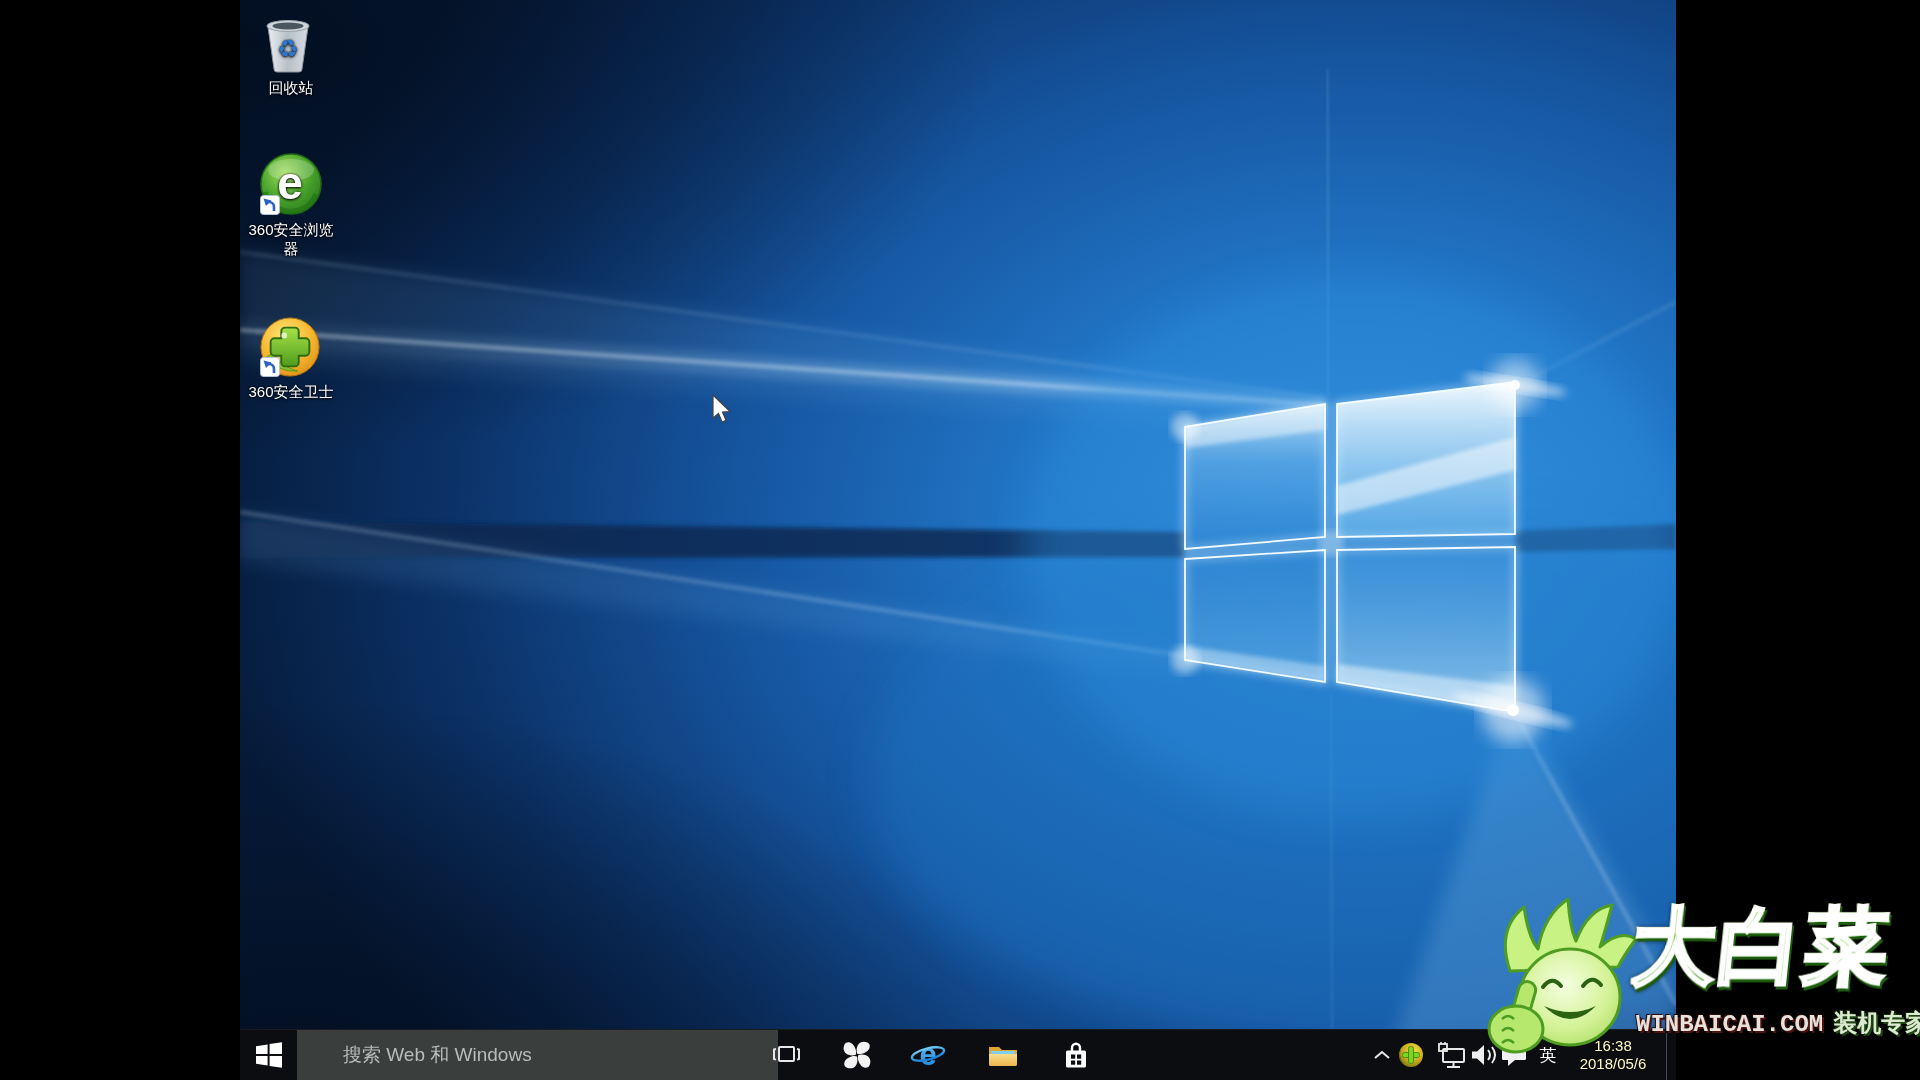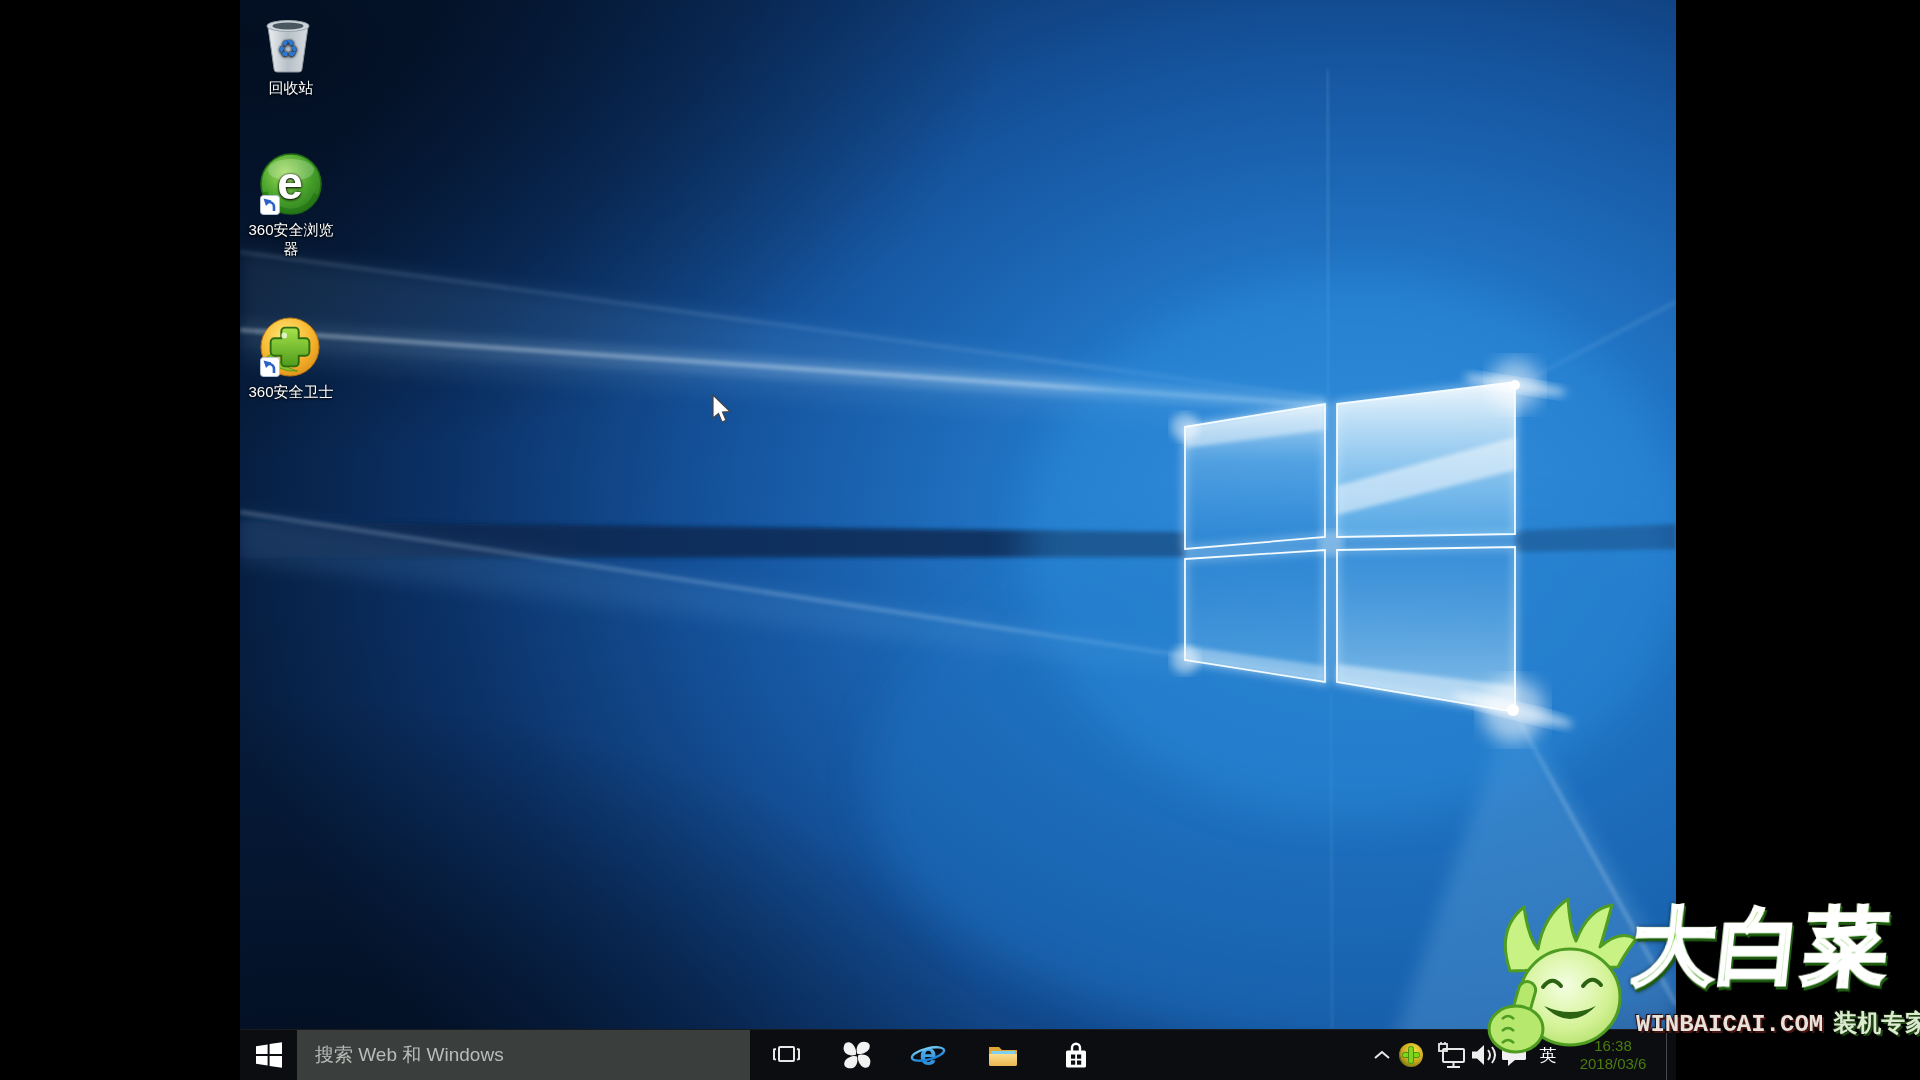--- a/index.html
+++ b/index.html
@@ -29,42 +29,42 @@
 
   
   .cursor{position:absolute;left:472px;top:394px;width:24px;height:32px;pointer-events:none;z-index:40;}
 
   
   .taskbar{
     position:absolute;left:0;bottom:0;width:1436px;height:50px;background:#0b0d10;
     border-top:1px solid rgba(255,255,255,.06);z-index:30;
   }
   .start-button{position:absolute;left:0;top:0;width:57px;height:50px;display:flex;align-items:center;justify-content:center;}
-  .search-box{position:absolute;left:57px;top:0;width:453px;height:50px;background:#3a3e3c;}
+  .search-box{position:absolute;left:57px;top:0;width:453px;height:50px;background:#3a3e3c;padding-left:28px;}
   .search-box input{
     width:100%;height:100%;box-sizing:border-box;background:transparent;border:0;outline:none;
     padding:0 0 0 18px;font-size:19px;color:#ddd;font-family:"Liberation Sans",sans-serif;
   }
   .search-box input::placeholder{color:#b9bcb9;opacity:1;}
   .tb-btn{position:absolute;top:0;width:48px;height:50px;display:flex;align-items:center;justify-content:center;}
   #btn-taskview{left:522px}
   #btn-pinwheel{left:593px}
   #btn-ie{left:664px}
   #btn-explorer{left:739px}
   #btn-store{left:812px}
   .tray-btn{position:absolute;top:0;width:30px;height:50px;display:flex;align-items:center;justify-content:center;}
   #tray-chevron{left:1127px}
   #tray-360{left:1156px}
   #tray-network{left:1197px}
   #tray-volume{left:1229px}
   #tray-keyboard{left:1259px}
   #tray-ime{left:1290px;width:36px;color:#fff;font-size:17px;}
   .clock{
     position:absolute;left:1320px;top:0;width:106px;height:50px;display:flex;flex-direction:column;
-    align-items:center;justify-content:center;color:#4d7c0f;font-size:15px;line-height:18px;
+    align-items:center;justify-content:center;color:#fef9c3;font-size:15px;line-height:18px;
   }
   .show-desktop-divider{position:absolute;left:1426px;top:3px;width:1px;height:47px;background:#6a6a6a;opacity:.65;}
   .show-desktop{position:absolute;left:1427px;top:0;width:9px;height:50px;}
 
   
   .watermark{position:absolute;left:1486px;top:893px;width:430px;height:187px;z-index:50;pointer-events:none;}
   .wm-mascot{position:absolute;left:0;top:0;width:162px;height:180px;}
   .wm-brand{
     position:absolute;left:146px;top:6px;font-size:84px;font-weight:bold;letter-spacing:2px;
     transform:skewX(-6deg);
@@ -402,21 +402,21 @@
         <polygon points="7,17 14,17 7,23" fill="#f0f0f0"></polygon>
       </svg>
     </div>
 
     <div class="tray-btn" id="tray-ime">
       <span>英</span>
     </div>
 
     <div class="clock">
       <span>16:38</span>
-      <span>2018/03/6</span>
+      <span>2018/05/6</span>
     </div>
 
     <div class="show-desktop-divider"></div>
     <div class="show-desktop"></div>
   </div>
 </div>
 
 <div class="watermark">
   <div class="wm-mascot">
     <svg viewBox="0 0 162 180" width="162" height="180">

